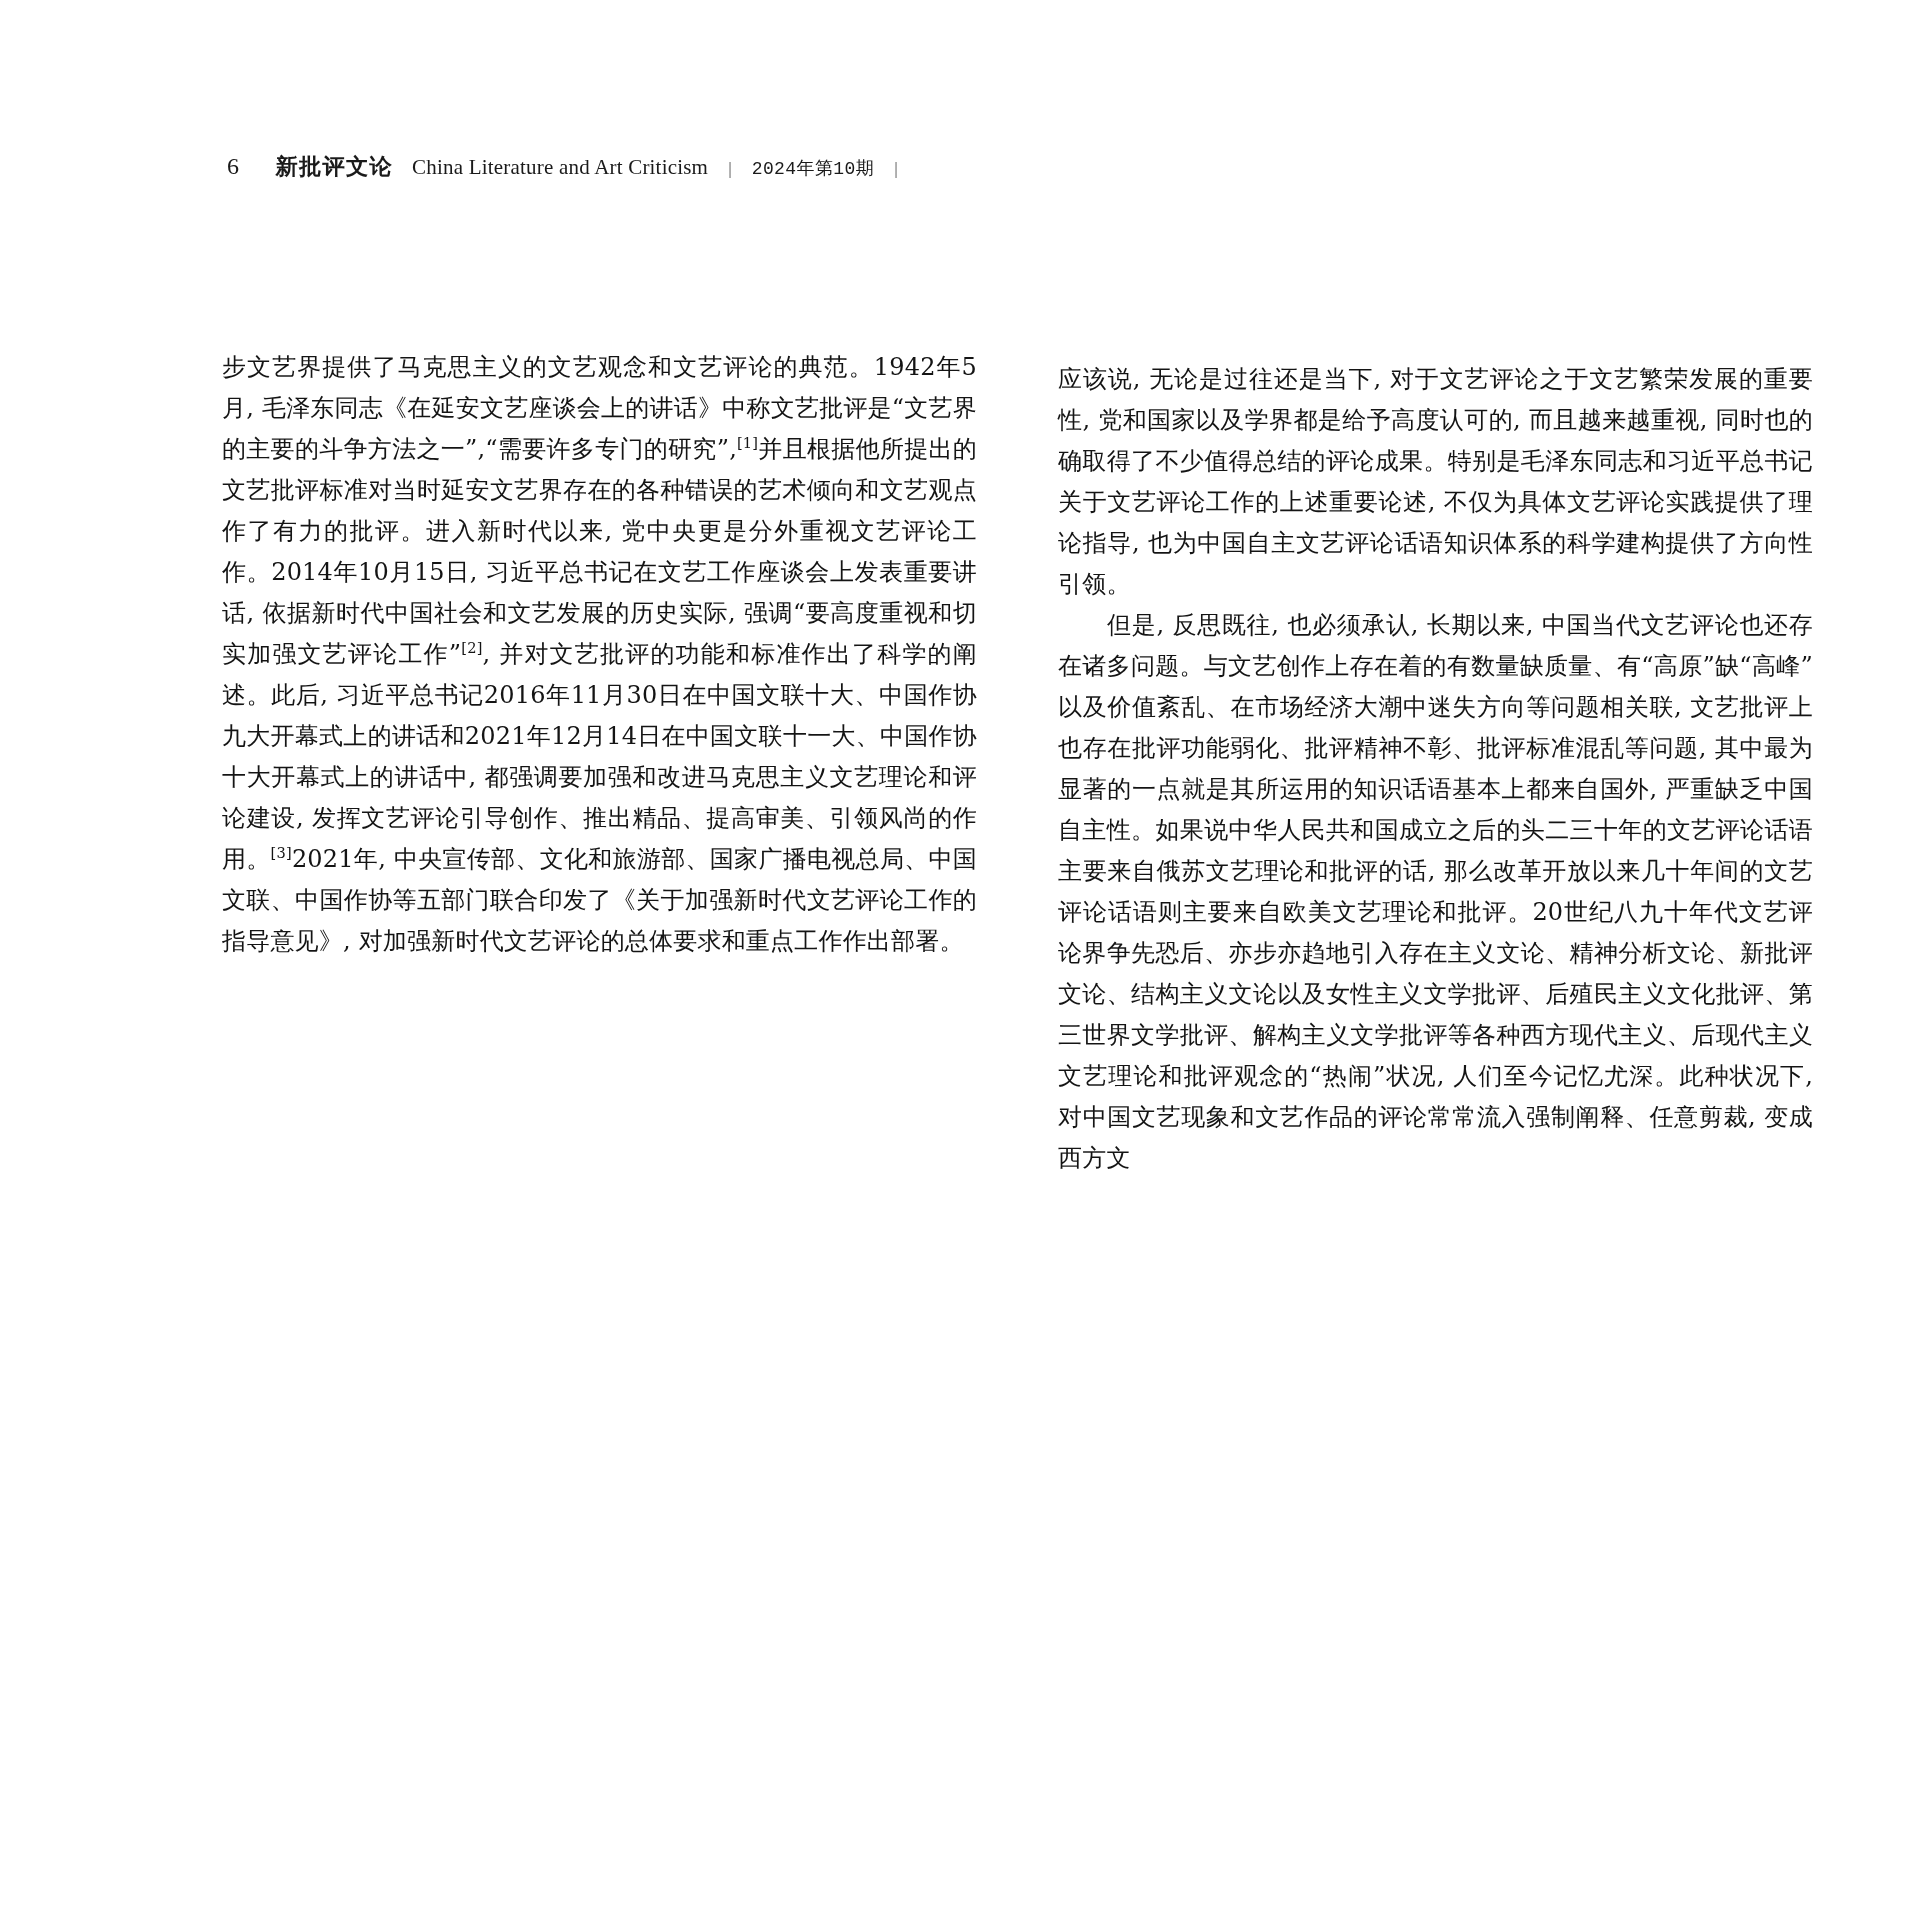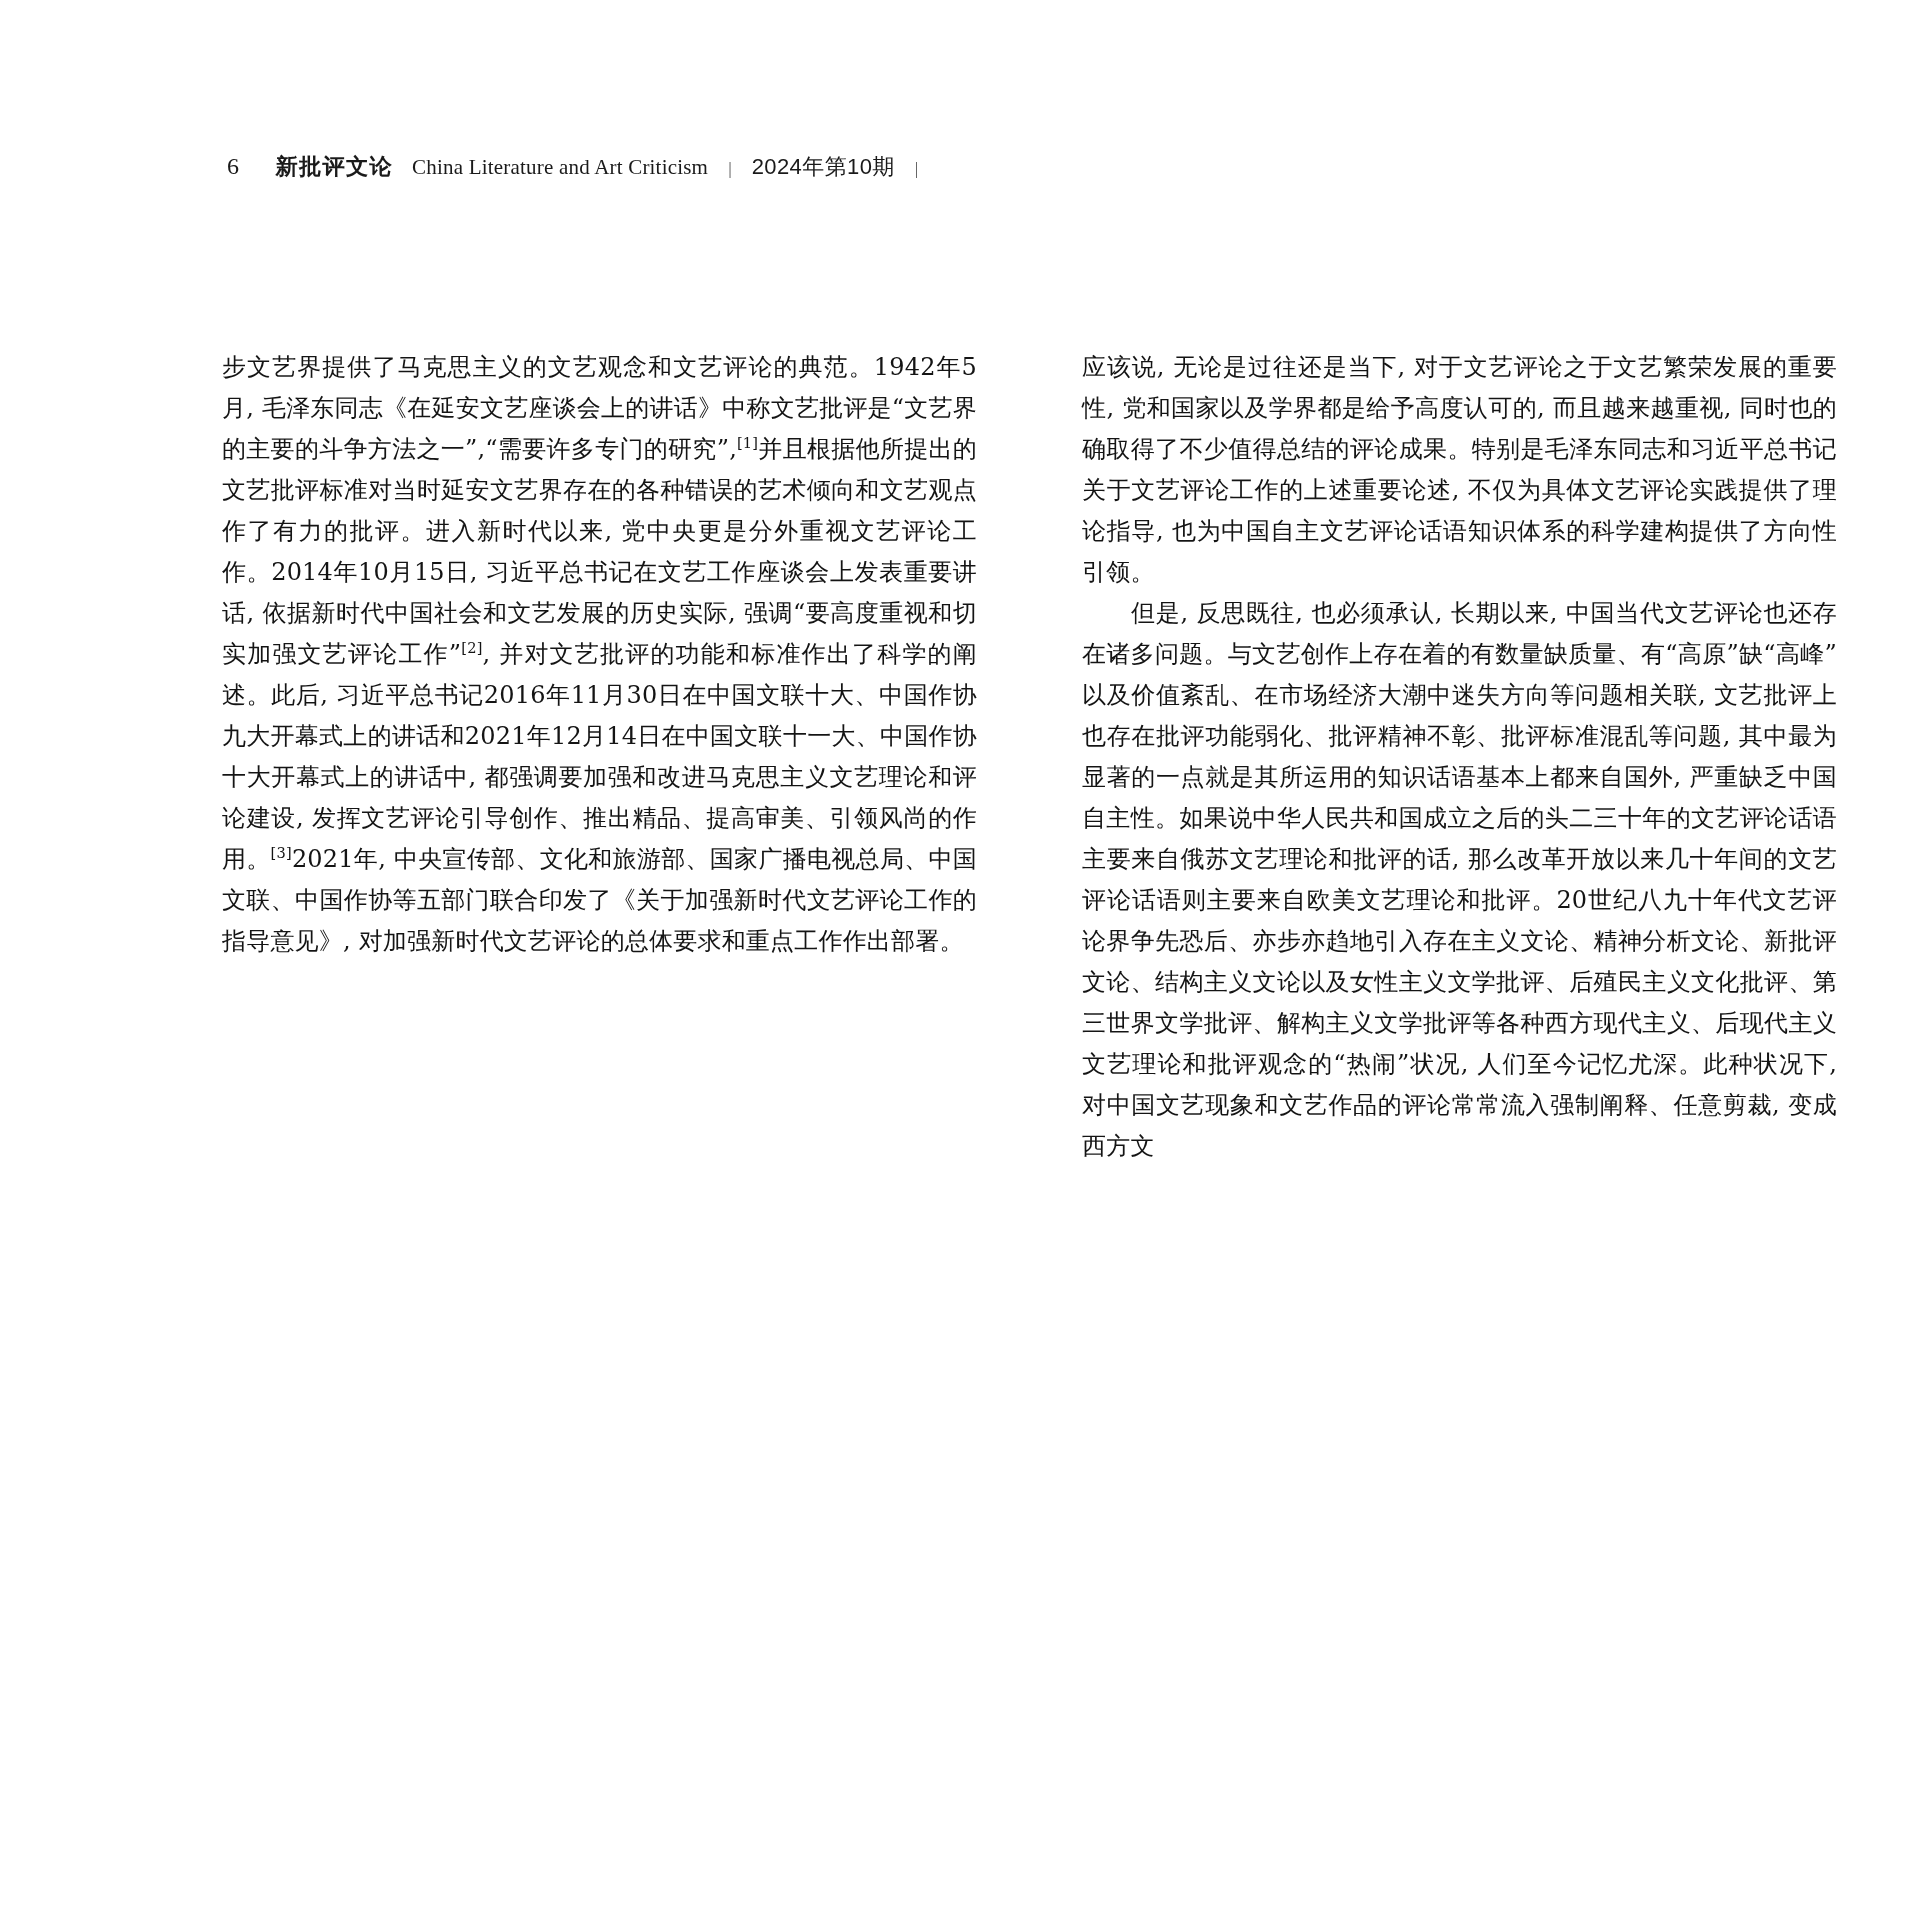--- a/index.html
+++ b/index.html
@@ -51,41 +51,41 @@
     letter-spacing: 0.2px;
     color: #1a1a1a;
     margin-left: 6.2px;
   }
   .head-sep {
     font-size: 17.7px;
     color: #555;
     margin: 0 7px;
   }
   .issue {
-    font-family: Liberation Sans, sans-serif;
-    font-size: 22px;
+    font-family: Liberation Mono, monospace;
+    font-size: 18px;
     letter-spacing: 0.4px;
     color: #1a1a1a;
   }
 
   
   .columns {
     position: absolute;
     left: 222px;
     top: 347px;
     width: 1591px;
     height: 2311px;
   }
   .col {
     position: absolute;
     top: 0;
     width: 755px;
   }
   .col-left  { left: 0; }
-  .col-right { left: 860px; }
+  .col-right { left: 836px; margin-top: 12px; }
 
   p.body {
     margin: 0 0 0 0;
     font-family: "DejaVu Serif", serif;
     font-size: 24px;
     line-height: 41px;
     text-align: justify;
     text-justify: inter-character;
     color: #141414;
     letter-spacing: 0.2px;

